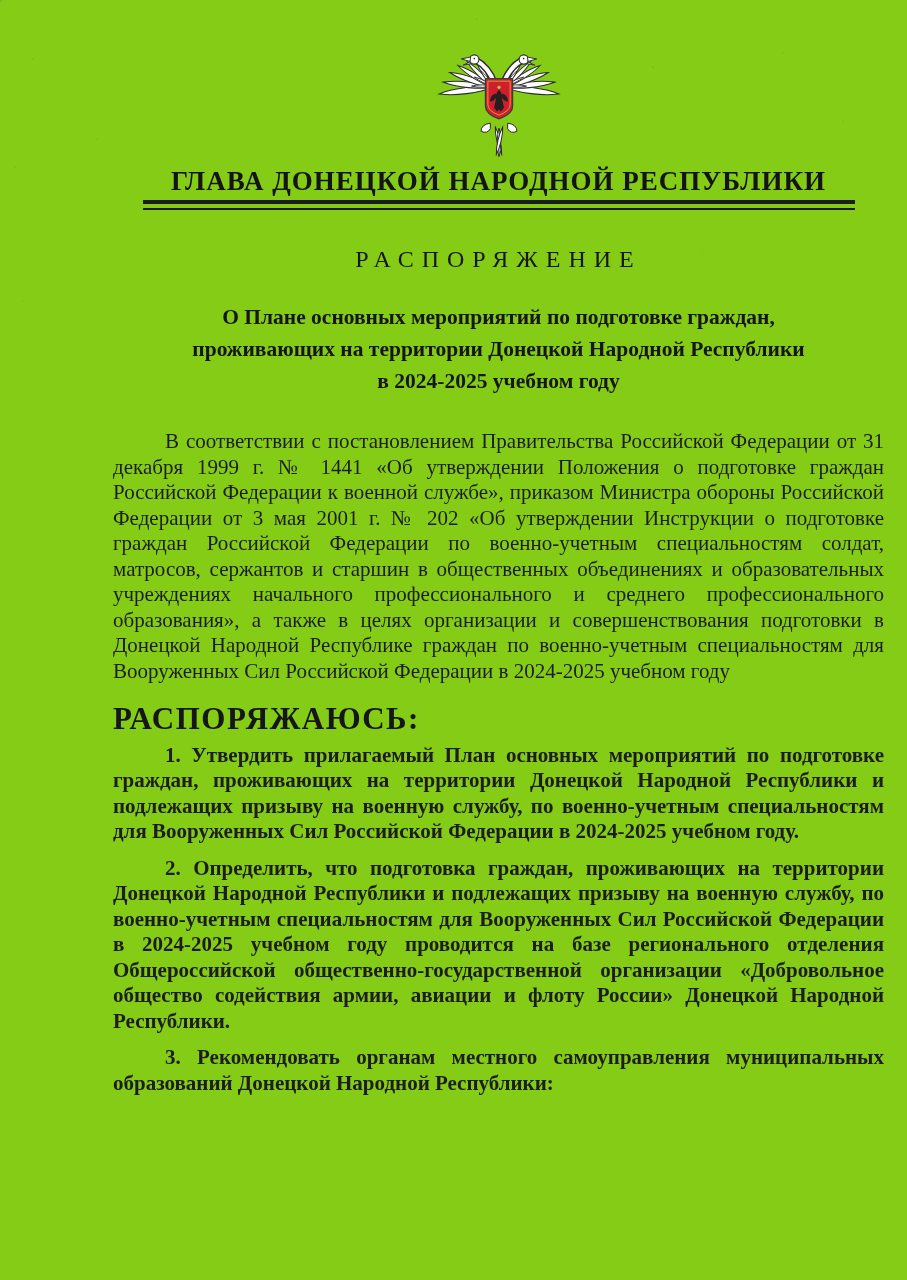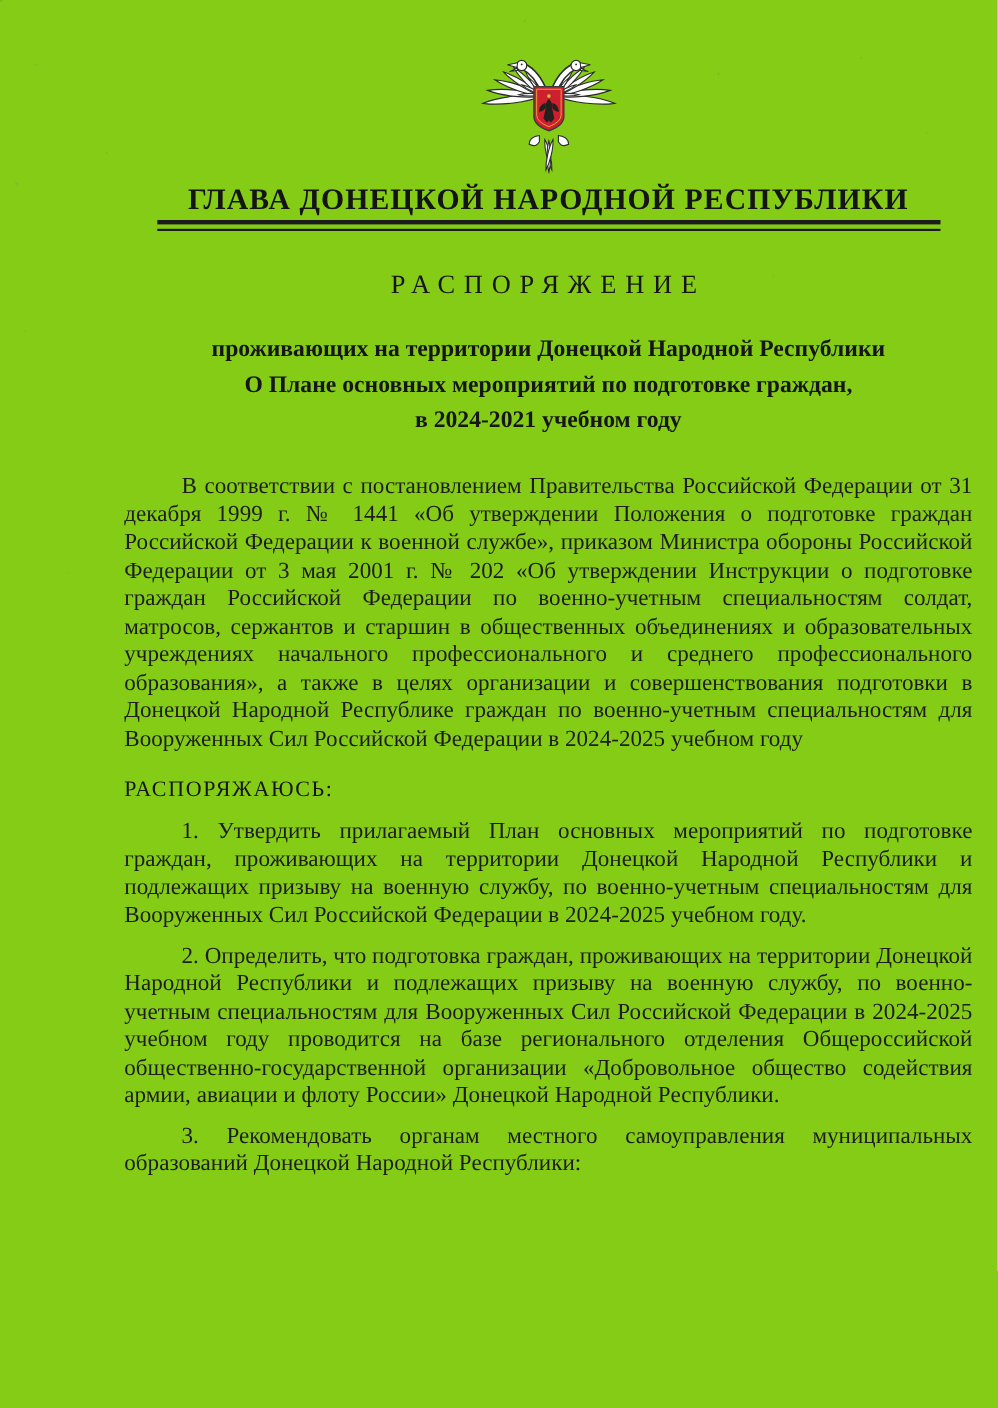--- a/index.html
+++ b/index.html
@@ -37,24 +37,24 @@
   }
   .body-text{
     font-size:21px;line-height:25.5px;
     text-align:justify;
     margin-top:32px;
   }
   .para{margin:0;text-indent:52px;}
   .preamble{margin-top:18px;}
   .resolution{
     margin:22px 0 0;
-    font-size:20px;font-weight:normal;letter-spacing:1.5px;
+    font-size:31px;font-weight:bold;letter-spacing:1.5px;
     color:#161616;
   }
-  .item{margin-top:11px;}
+  .item{margin-top:11px;font-weight:bold;}
   .cut{ text-align-last:justify; }
   .speck{position:absolute;top:0;left:0;width:2px;height:2px;border-radius:50%;
     background:rgba(110,110,110,.28);
     box-shadow:
       32px 58px 0 rgba(120,120,120,.22),
       96px 138px 0 rgba(120,120,120,.18),
       14px 166px 0 rgba(120,120,120,.25),
       22px 300px 0 rgba(130,130,130,.15),
       476px 18px 0 rgba(120,120,120,.2),
       652px 66px 0 rgba(120,120,120,.22),
@@ -137,23 +137,23 @@
         <path d="M115,96 q9,2 10,13 q-7,0 -10,-6 Z" fill="#24201e"></path>
       </g>
     </svg>
 
     <h1 class="gov-title">ГЛАВА ДОНЕЦКОЙ НАРОДНОЙ РЕСПУБЛИКИ</h1>
     <div class="rule"></div>
 
     <div class="doc-type">РАСПОРЯЖЕНИЕ</div>
 
     <div class="subject">
+      <div>О Плане основных мероприятий по подготовке граждан,</div>
       <div>проживающих на территории Донецкой Народной Республики</div>
-      <div>О Плане основных мероприятий по подготовке граждан,</div>
-      <div>в 2024-2021 учебном году</div>
+      <div>в 2024-2025 учебном году</div>
     </div>
 
     <div class="body-text">
       <p class="para preamble">В соответствии с постановлением Правительства Российской Федерации от 31 декабря 1999 г. № 1441 «Об утверждении Положения о подготовке граждан Российской Федерации к военной службе», приказом Министра обороны Российской Федерации от 3 мая 2001 г. № 202 «Об утверждении Инструкции о подготовке граждан Российской Федерации по военно-учетным специальностям солдат, матросов, сержантов и старшин в общественных объединениях и образовательных учреждениях начального профессионального и среднего профессионального образования», а также в целях организации и совершенствования подготовки в Донецкой Народной Республике граждан по военно-учетным специальностям для Вооруженных Сил Российской Федерации в 2024-2025 учебном году</p>
 
       <div class="resolution">РАСПОРЯЖАЮСЬ:</div>
 
       <p class="para item">1. Утвердить прилагаемый План основных мероприятий по подготовке граждан, проживающих на территории Донецкой Народной Республики и подлежащих призыву на военную службу, по военно-учетным специальностям для Вооруженных Сил Российской Федерации в 2024-2025 учебном году.</p>
       <p class="para item">2. Определить, что подготовка граждан, проживающих на территории Донецкой Народной Республики и подлежащих призыву на военную службу, по военно-учетным специальностям для Вооруженных Сил Российской Федерации в 2024-2025 учебном году проводится на базе регионального отделения Общероссийской общественно-государственной организации «Добровольное общество содействия армии, авиации и флоту России» Донецкой Народной Республики.</p>
       <p class="para item">3. Рекомендовать органам местного самоуправления муниципальных образований Донецкой Народной Республики:</p>

